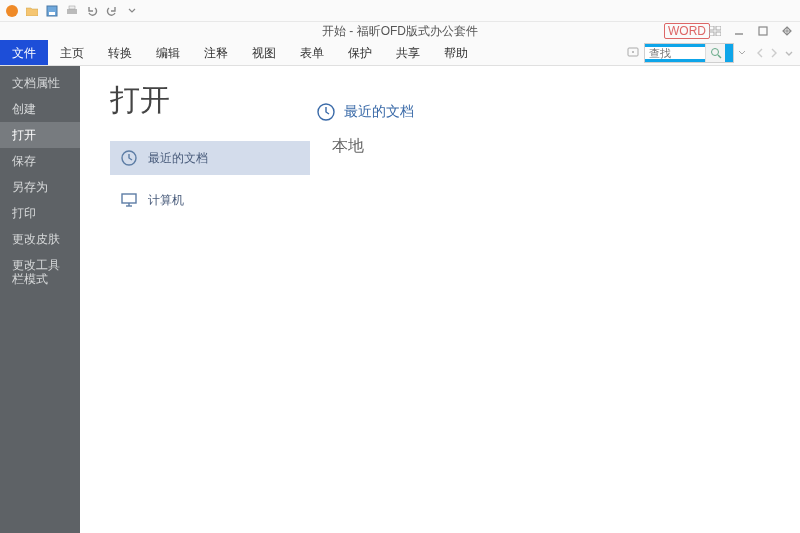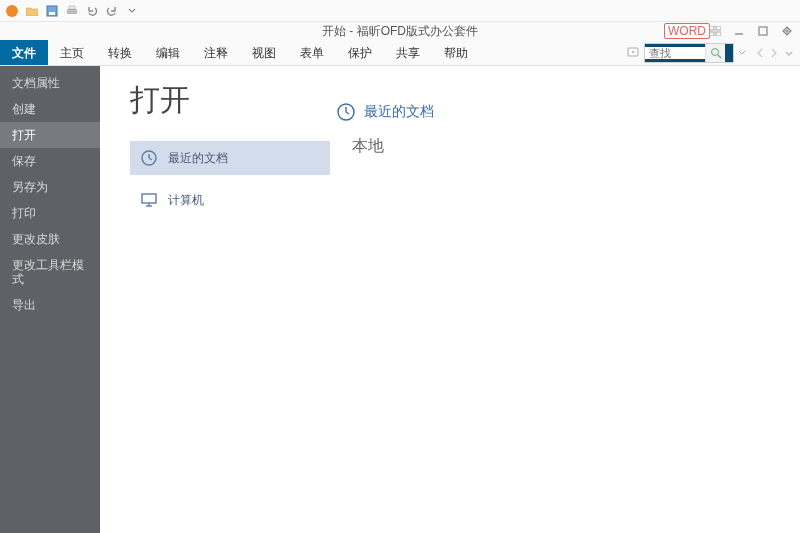--- a/index.html
+++ b/index.html
@@ -6,28 +6,28 @@
   body { font-family: "Microsoft YaHei", sans-serif; font-size: 12px; background: #fff; width: 800px; height: 533px; overflow: hidden; }
   .qat { height: 22px; background: #fafafa; display: flex; align-items: center; padding: 0 4px; gap: 4px; border-bottom: 1px solid #e8e8e8; }
   .qat .icon-btn { width: 16px; height: 16px; display: flex; align-items: center; justify-content: center; color: #888; }
   .title-bar { height: 18px; background: #fafafa; display: flex; align-items: center; justify-content: center; position: relative; }
   .title-bar .title { color: #555; font-size: 12px; }
   .title-bar .win-controls { position: absolute; right: 6px; display: flex; gap: 10px; color: #888; align-items: center; }
   .title-bar .win-controls .wbtn { width: 14px; height: 14px; display:flex; align-items:center; justify-content:center; }
   .title-bar .word-badge { position: absolute; right: 90px; border:1px solid #d66; color:#d66; font-size:12px; padding:0 3px; border-radius:2px; }
   .ribbon-tabs { height: 26px; background: #fafafa; display: flex; align-items: stretch; border-bottom: 1px solid #e0e0e0; padding-right: 6px; }
   .tab { padding: 0 12px; line-height: 26px; color: #333; cursor: default; }
-  .tab.file { background: #0369a1; color: #fff; font-weight: 700; }
+  .tab.file { background: #1d4ed8; color: #fff; font-weight: 400; }
   .ribbon-right { margin-left: auto; display: flex; align-items: center; gap: 4px; color: #888; }
-  .search-box { display:flex; align-items:center; border:1px solid #cfcfcf; height:20px; width:90px; background:#0c4a6e; }
+  .search-box { display:flex; align-items:center; border:1px solid #cfcfcf; height:20px; width:90px; background:#0ea5e9; }
   .search-box input { border:none; outline:none; width:60px; font-size:11px; padding:0 4px; color:#666; }
   .search-box .mag { width:20px; height:18px; display:flex; align-items:center; justify-content:center; background:#f3f3f3; border-left:1px solid #ddd; }
   .nav-arrows { display:flex; gap:6px; margin-left:6px; color:#bbb; }
   .body-area { display:flex; height: calc(533px - 22px - 18px - 26px); }
-  .sidebar { width: 100px; background: #5e6266; color: #d7d9da; display:flex; flex-direction:column; }
+  .sidebar { width: 80px; background: #5e6266; color: #d7d9da; display:flex; flex-direction:column; }
   .sidebar .item { padding: 6px 12px; font-size: 12px; line-height: 14px; cursor: default; }
   .sidebar .item.active { background: #777b7f; color: #fff; }
   .sidebar .item:first-child { margin-top: 4px; }
   .main { flex:1; background:#fff; display:flex; }
   .main-left { width: 230px; padding: 14px 0 0 30px; }
   .main-left h1 { font-size: 30px; font-weight: 300; color:#444; margin-bottom: 20px; }
   .src-item { display:flex; align-items:center; height:34px; padding:0 10px; gap:10px; color:#475a7a; cursor:default; }
   .src-item.active { background:#d3dceb; }
   .src-item .ic { width:18px; height:18px; display:flex; align-items:center; justify-content:center; }
   .main-right { flex:1; padding: 36px 0 0 6px; }
@@ -168,21 +168,20 @@
 <div class="body-area">
   <div class="sidebar">
     <div class="item">文档属性</div>
     <div class="item">创建</div>
     <div class="item active">打开</div>
     <div class="item">保存</div>
     <div class="item">另存为</div>
     <div class="item">打印</div>
     <div class="item">更改皮肤</div>
     <div class="item">更改工具栏模式</div>
-    <div class="item">导出</div>
   </div>
 
   <div class="main">
     <div class="main-left">
       <h1>打开</h1>
       <div class="src-item active">
         <span class="ic">
           <svg width="18" height="18">
               <circle cx="9" cy="9" r="7" fill="none" stroke="#5d7da5" stroke-width="1.4"></circle>
               <path d="M9 5v4l3 2" fill="none" stroke="#5d7da5" stroke-width="1.4"></path>

